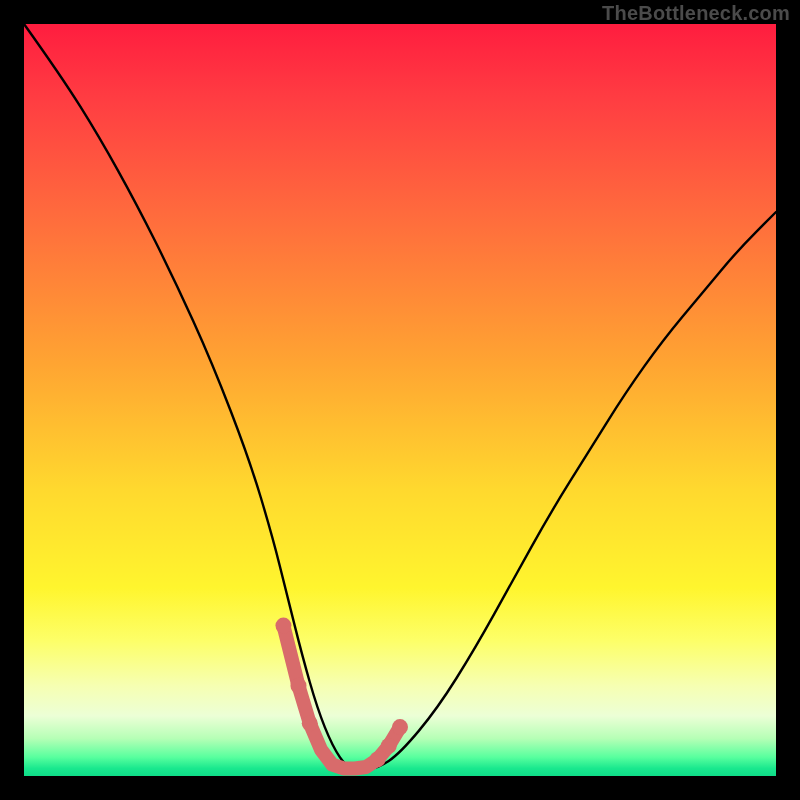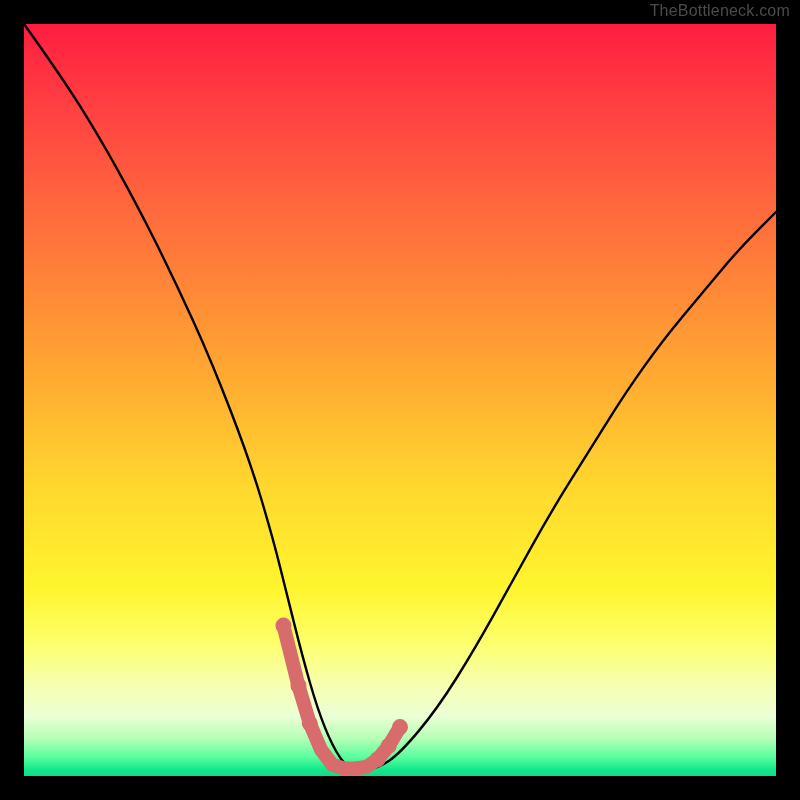--- a/index.html
+++ b/index.html
@@ -31,22 +31,22 @@
       #58ff9e 97.5%,
       #19e88e 99%,
       #0fdc88 100%
     );
   }
   .watermark {
     position: absolute;
     top: 2px;
     right: 10px;
     color: #4b4b4b;
-    font-size: 16px;
-    font-weight: 400;
+    font-size: 20px;
+    font-weight: 700;
     letter-spacing: 0.2px;
     user-select: none;
   }
   svg.curve {
     position: absolute;
     left: 0;
     top: 0;
     width: 752px;
     height: 752px;
     overflow: visible;

